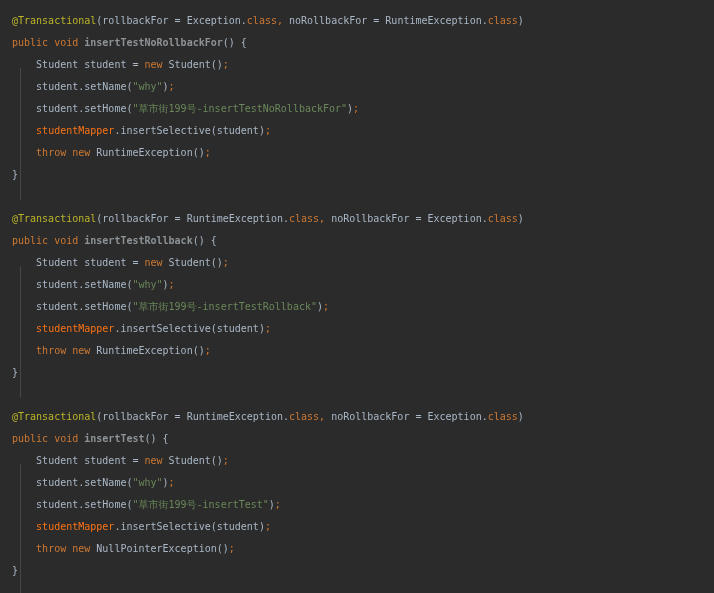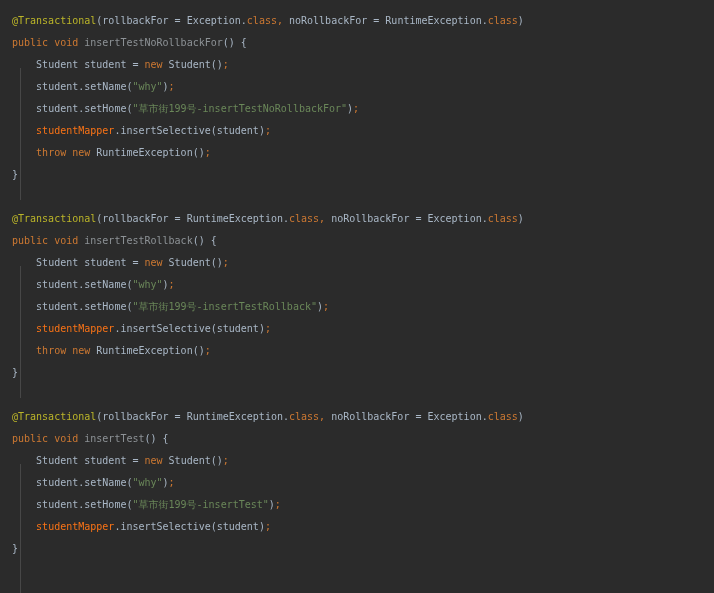--- a/index.html
+++ b/index.html
@@ -40,21 +40,21 @@
     position: absolute;
     left: 20px;
     width: 1px;
     background: #474747;
   }
   
   .tok-annotation { color: #bbb529; }
   .tok-keyword    { color: #cc7832; }
   .tok-ident      { color: #a9b7c6; }
   .tok-type       { color: #a9b7c6; }
-  .tok-methoddecl { color: #8d9296; }
+  .tok-methoddecl { color: #8d9296; font-weight: bold; }
   .tok-field      { color: #f97316; }
   .tok-string     { color: #6a8759; }
   .tok-punct      { color: #a9b7c6; }
   .tok-semi       { color: #cc7832; }
   .tok-plain      { color: #a9b7c6; }
 </style>
 </head>
 <body>
 
 <div id="editor">
@@ -79,15 +79,16 @@
       <div class="line"><span class="tok-plain">    </span><span class="tok-field">studentMapper</span><span class="tok-punct">.</span><span class="tok-ident">insertSelective</span><span class="tok-punct">(</span><span class="tok-ident">student</span><span class="tok-punct">)</span><span class="tok-semi">;</span></div>
       <div class="line"><span class="tok-plain">    </span><span class="tok-keyword">throw</span><span class="tok-plain"> </span><span class="tok-keyword">new</span><span class="tok-plain"> </span><span class="tok-type">RuntimeException</span><span class="tok-punct">()</span><span class="tok-semi">;</span></div>
       <div class="line"><span class="tok-punct">}</span></div>
       <div class="line blank"></div>
       <div class="line"><span class="tok-annotation">@Transactional</span><span class="tok-punct">(</span><span class="tok-ident">rollbackFor</span><span class="tok-plain"> = </span><span class="tok-type">RuntimeException</span><span class="tok-punct">.</span><span class="tok-keyword">class</span><span class="tok-semi">, </span><span class="tok-ident">noRollbackFor</span><span class="tok-plain"> = </span><span class="tok-type">Exception</span><span class="tok-punct">.</span><span class="tok-keyword">class</span><span class="tok-punct">)</span></div>
       <div class="line"><span class="tok-keyword">public</span><span class="tok-plain"> </span><span class="tok-keyword">void</span><span class="tok-plain"> </span><span class="tok-methoddecl">insertTest</span><span class="tok-punct">() {</span></div>
       <div class="line"><span class="tok-plain">    </span><span class="tok-type">Student</span><span class="tok-plain"> </span><span class="tok-ident">student</span><span class="tok-plain"> = </span><span class="tok-keyword">new</span><span class="tok-plain"> </span><span class="tok-type">Student</span><span class="tok-punct">()</span><span class="tok-semi">;</span></div>
       <div class="line"><span class="tok-plain">    </span><span class="tok-ident">student</span><span class="tok-punct">.</span><span class="tok-ident">setName</span><span class="tok-punct">(</span><span class="tok-string">"why"</span><span class="tok-punct">)</span><span class="tok-semi">;</span></div>
       <div class="line"><span class="tok-plain">    </span><span class="tok-ident">student</span><span class="tok-punct">.</span><span class="tok-ident">setHome</span><span class="tok-punct">(</span><span class="tok-string">"草市街199号-insertTest"</span><span class="tok-punct">)</span><span class="tok-semi">;</span></div>
       <div class="line"><span class="tok-plain">    </span><span class="tok-field">studentMapper</span><span class="tok-punct">.</span><span class="tok-ident">insertSelective</span><span class="tok-punct">(</span><span class="tok-ident">student</span><span class="tok-punct">)</span><span class="tok-semi">;</span></div>
+      <div class="line"><span class="tok-plain">    </span><span class="tok-keyword">throw</span><span class="tok-plain"> </span><span class="tok-keyword">new</span><span class="tok-plain"> </span><span class="tok-type">NullPointerException</span><span class="tok-punct">()</span><span class="tok-semi">;</span></div>
       <div class="line"><span class="tok-punct">}</span></div>
     </div>
 </div>
 
 </body></html>

